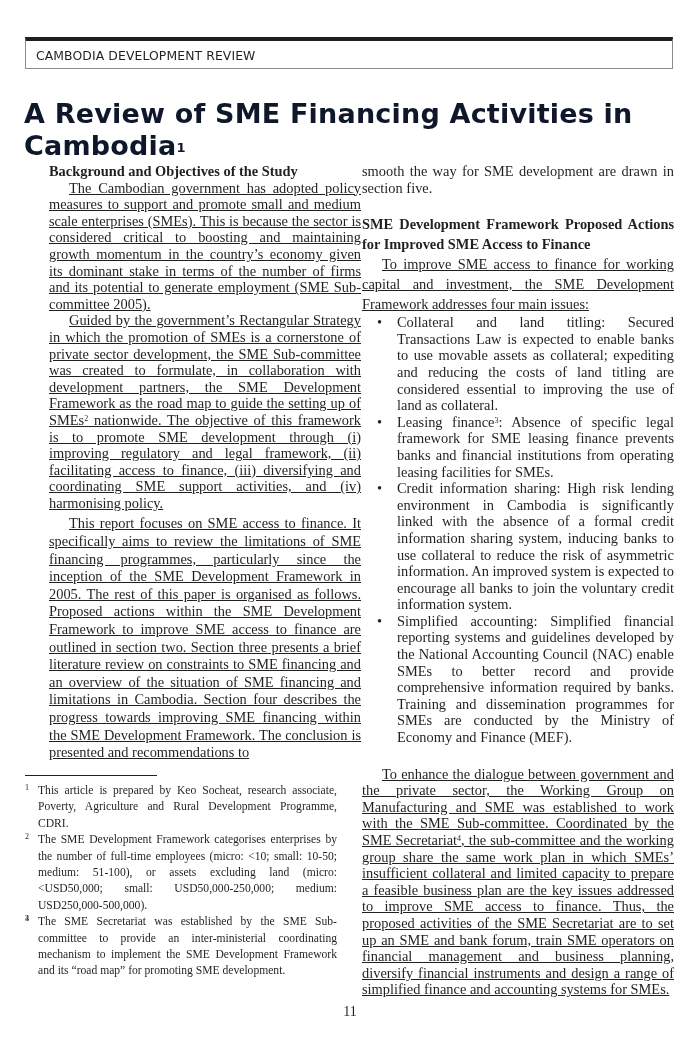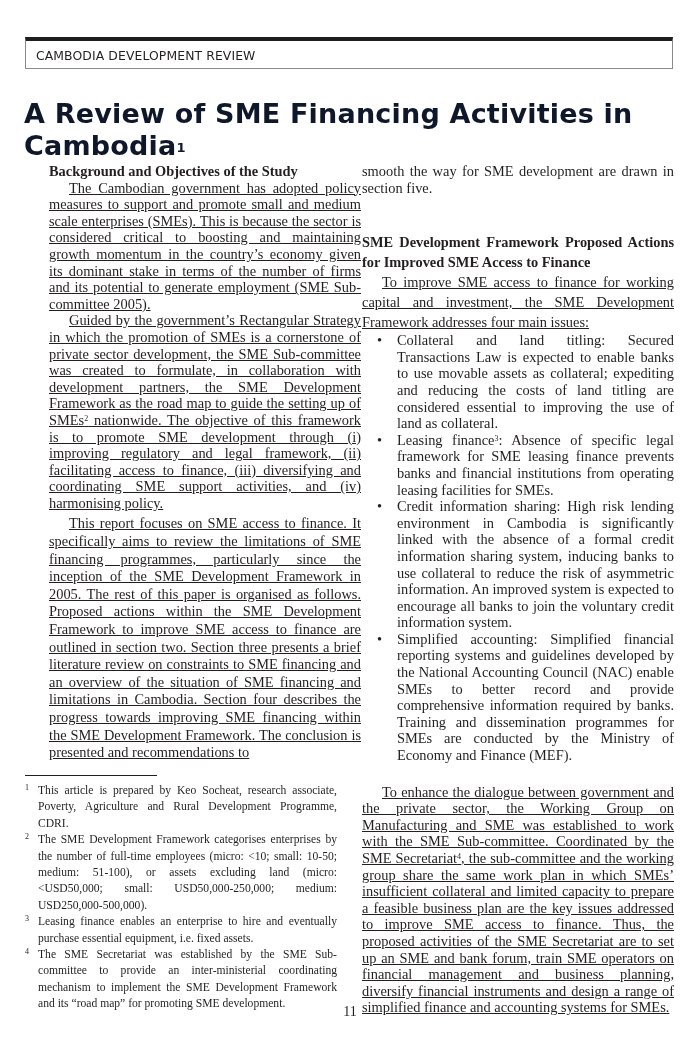--- a/index.html
+++ b/index.html
@@ -55,32 +55,32 @@
 
 <div class="col col-left">
   <p class="heading">Background and Objectives of the Study</p>
   <p class="indent">The Cambodian government has adopted policy measures to support and promote small and medium scale enterprises (SMEs). This is because the sector is considered critical to boosting and maintaining growth momentum in the country’s economy given its dominant stake in terms of the number of firms and its potential to generate employment (SME Sub-committee 2005).</p>
   <p class="indent"><span>Guided by the government’s Rectangular Strategy in which the promotion of SMEs is a cornerstone of private sector development, the SME Sub-committee was created to formulate, in collaboration with development partners, the SME Development Framework as the road map to guide the setting up of SMEs</span><sup class="fn">2</sup><span> nationwide. The objective of this framework is to promote SME development through (i) improving regulatory and legal framework, (ii) facilitating access to finance, (iii) diversifying and coordinating SME support activities, and (iv) harmonising policy.</span></p>
   <p class="indent wide" style="margin-top:4px;">This report focuses on SME access to finance. It specifically aims to review the limitations of SME financing programmes, particularly since the inception of the SME Development Framework in 2005. The rest of this paper is organised as follows. Proposed actions within the SME Development Framework to improve SME access to finance are outlined in section two. Section three presents a brief literature review on constraints to SME financing and an overview of the situation of SME financing and limitations in Cambodia. Section four describes the progress towards improving SME financing within the SME Development Framework. The conclusion is presented and recommendations to</p>
 </div>
 
 <div class="col col-right">
   <p>smooth the way for SME development are drawn in section five.</p>
-  <p class="heading wide" style="margin-top:36px; line-height:20px;">SME Development Framework Proposed Actions for Improved SME Access to Finance</p>
+  <p class="heading wide" style="margin-top:18px; line-height:20px;">SME Development Framework Proposed Actions for Improved SME Access to Finance</p>
   <p class="indent" style="line-height:20px;">To improve SME access to finance for working capital and investment, the SME Development Framework addresses four main issues:</p>
   <ul class="bullets">
     <li><span class="dot">•</span><b>Collateral and land titling</b><span>: Secured Transactions Law is expected to enable banks to use movable assets as collateral; expediting and reducing the costs of land titling are considered essential to improving the use of land as collateral.</span></li>
     <li><span class="dot">•</span><b>Leasing finance</b><sup class="fn">3</sup><span>: Absence of specific legal framework for SME leasing finance prevents banks and financial institutions from operating leasing facilities for SMEs.</span></li>
     <li><span class="dot">•</span><b>Credit information sharing</b><span>: High risk lending environment in Cambodia is significantly linked with the absence of a formal credit information sharing system, inducing banks to use collateral to reduce the risk of asymmetric information. An improved system is expected to encourage all banks to join the voluntary credit information system.</span></li>
     <li><span class="dot">•</span><b>Simplified accounting</b><span>: Simplified financial reporting systems and guidelines developed by the National Accounting Council (NAC) enable SMEs to better record and provide comprehensive information required by banks. Training and dissemination programmes for SMEs are conducted by the Ministry of Economy and Finance (MEF).</span></li>
   </ul>
   <p class="indent" style="margin-top:20px;"><span>To enhance the dialogue between government and the private sector, the Working Group on Manufacturing and SME was established to work with the SME Sub-committee. Coordinated by the SME Secretariat</span><sup class="fn">4</sup><span>, the sub-committee and the working group share the same work plan in which SMEs’ insufficient collateral and limited capacity to prepare a feasible business plan are the key issues addressed to improve SME access to finance. Thus, the proposed activities of the SME Secretariat are to set up an SME and bank forum, train SME operators on financial management and business planning, diversify financial instruments and design a range of simplified finance and accounting systems for SMEs.</span></p>
 </div>
 
 <div class="footnote-rule"></div>
 <div class="footnotes">
   <div class="fn-item"><span class="fn-num">1</span><span>This article is prepared by Keo Socheat, research associate, Poverty, Agriculture and Rural Development Programme, CDRI.</span></div>
   <div class="fn-item"><span class="fn-num">2</span><span>The SME Development Framework categorises enterprises by the number of full-time employees (micro: &lt;10; small: 10-50; medium: 51-100), or assets excluding land (micro: &lt;USD50,000; small: USD50,000-250,000; medium: USD250,000-500,000).</span></div>
-  <div class="fn-item"><span class="fn-num">3</span><span>Leasing finance enables an enterprise to hire and eventually purchase essential equipment, i.e. fixed assets.</span></div>
+  <div class="fn-item"><span class="fn-num">3</span></div>
   <div class="fn-item"><span class="fn-num">4</span><span>The SME Secretariat was established by the SME Sub-committee to provide an inter-ministerial coordinating mechanism to implement the SME Development Framework and its “road map” for promoting SME development.</span></div>
 </div>
 
 <div class="page-number">11</div>
 
 </body></html>

